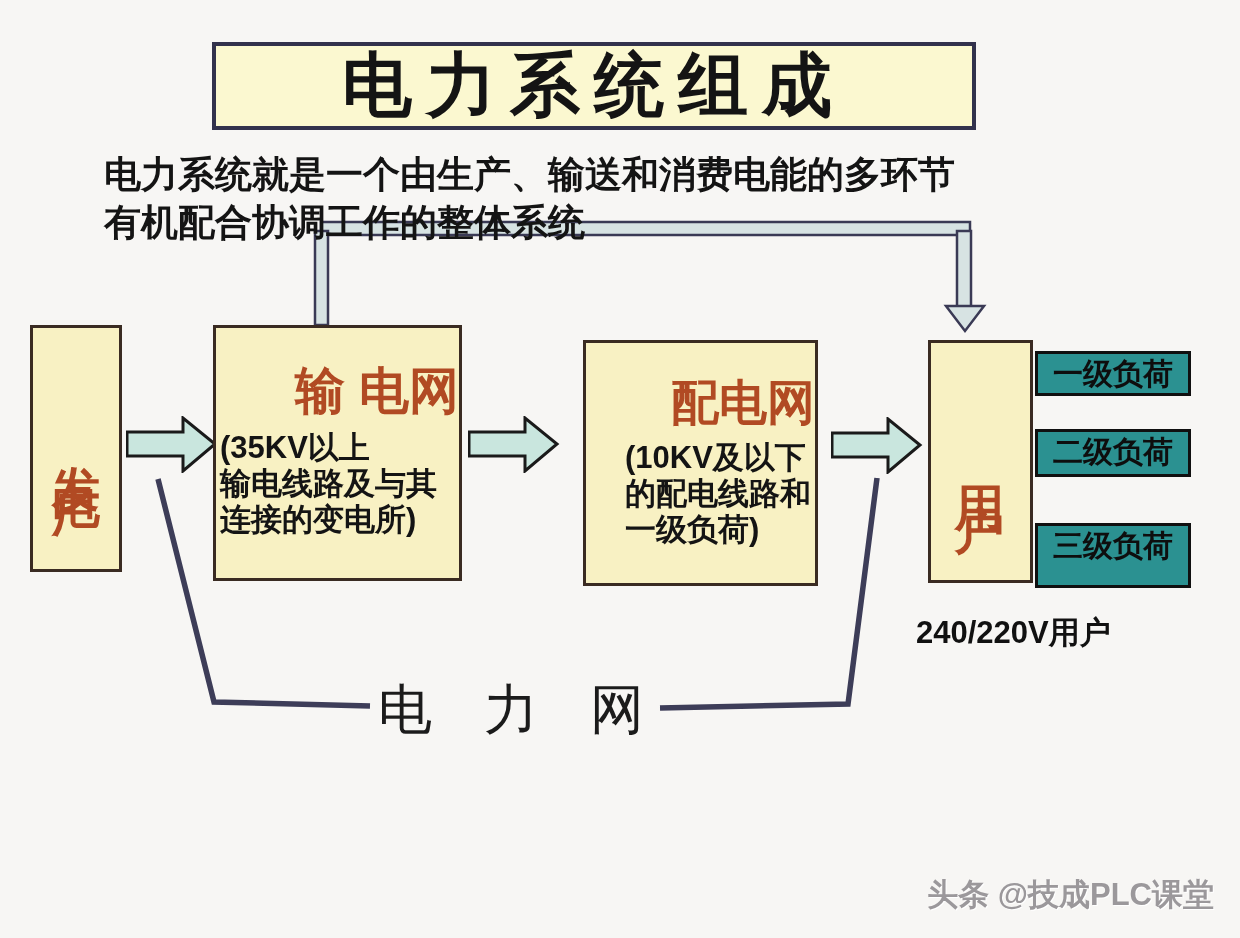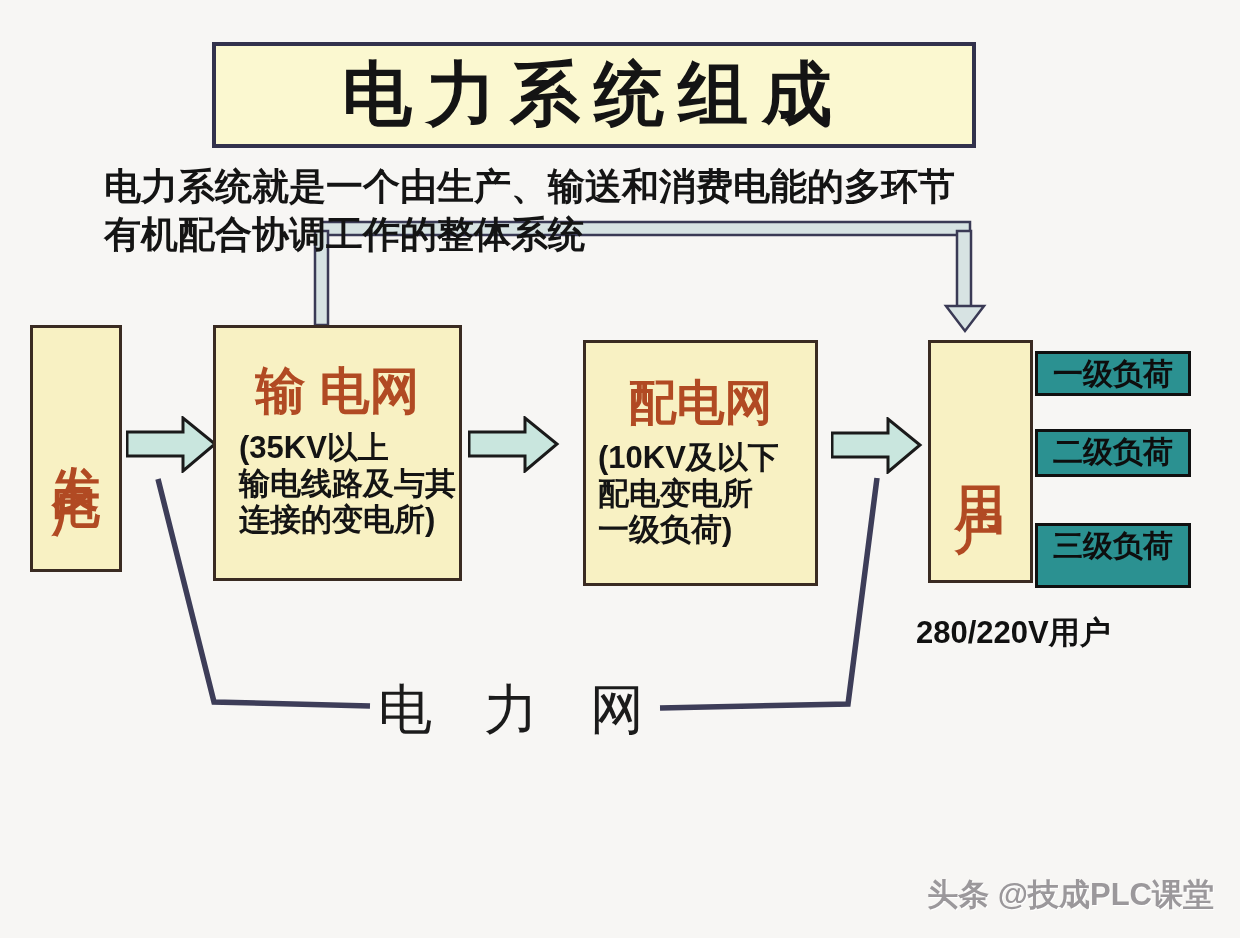--- a/index.html
+++ b/index.html
@@ -19,45 +19,45 @@
     --text-black:#141414;
     --watermark-gray:#9b989b;
   }
   html,body{margin:0;padding:0;}
   body{background:var(--background);font-family:"Liberation Sans",sans-serif;}
   .stage{position:relative;width:1240px;height:938px;overflow:hidden;background:var(--background);}
   .lines-layer{position:absolute;left:0;top:0;width:1240px;height:938px;z-index:1;}
   .connector-shape{fill:var(--connector-fill);stroke:var(--connector-border);stroke-width:2.5;}
   .bracket-line{fill:none;stroke:var(--bracket-line);stroke-width:5.5;stroke-linejoin:miter;}
   .title-box{
-    position:absolute;left:212px;top:42px;width:764px;height:106px;box-sizing:border-box;
+    position:absolute;left:212px;top:42px;width:764px;height:88px;box-sizing:border-box;
     background:var(--title-fill);border:4px solid var(--title-border);
     display:flex;align-items:center;justify-content:center;z-index:2;
   }
   .title-text{font-size:70px;font-weight:bold;color:var(--text-black);letter-spacing:14px;white-space:nowrap;}
   .subtitle{
-    position:absolute;left:104px;top:163px;z-index:2;
+    position:absolute;left:104px;top:151px;z-index:2;
     font-size:37px;font-weight:bold;color:var(--text-black);line-height:48px;white-space:nowrap;
   }
   .box{
     position:absolute;box-sizing:border-box;background:var(--box-fill);
     border:3px solid var(--box-border);z-index:2;
   }
   .v-label{
     width:100%;height:100%;display:flex;align-items:center;justify-content:center;
     writing-mode:vertical-rl;text-orientation:upright;
     color:var(--accent-red);font-weight:bold;white-space:nowrap;
   }
   .power-plant{left:30px;top:325px;width:92px;height:247px;}
   .power-plant .v-label{font-size:48px;letter-spacing:14px;}
   .transmission{left:213px;top:325px;width:249px;height:256px;}
-  .distribution{left:583px;top:340px;width:235px;height:246px;}
-  .node-title{margin-top:30px;text-align:center;font-size:50px;font-weight:bold;color:var(--accent-red);white-space:nowrap;}
+  .distribution{left:583px;top:340px;width:235px;height:246px;padding-left:27px;}
+  .node-title{margin-top:30px;text-align:right;font-size:50px;font-weight:bold;color:var(--accent-red);white-space:nowrap;}
   .distribution .node-title{font-size:48px;margin-top:28px;}
-  .node-lines{margin-top:5px;padding-left:23px;font-size:31px;font-weight:bold;line-height:36px;color:var(--text-black);white-space:nowrap;}
+  .node-lines{margin-top:5px;padding-left:4px;font-size:31px;font-weight:bold;line-height:36px;color:var(--text-black);white-space:nowrap;}
   .distribution .node-lines{padding-left:12px;}
   .user-box{left:928px;top:340px;width:105px;height:243px;}
   .user-box .v-label{font-size:50px;letter-spacing:16px;padding-bottom:14px;}
   .flow-arrow{position:absolute;width:92px;height:57px;z-index:2;}
   .flow-arrow polygon{fill:var(--arrow-fill);stroke:var(--arrow-border);stroke-width:3;}
   .arrow-1{left:126px;top:416px;}
   .arrow-2{left:468px;top:416px;}
   .arrow-3{left:831px;top:417px;}
   .load-box{
     position:absolute;left:1035px;width:156px;box-sizing:border-box;z-index:3;
@@ -121,21 +121,21 @@
   </div>
 
   <svg class="flow-arrow arrow-2" viewBox="0 0 92 57" xmlns="http://www.w3.org/2000/svg">
     <polygon points="1,16 57,16 57,2 89,28 57,55 57,40 1,40"></polygon>
   </svg>
 
   <div class="box distribution">
     <div class="node-title">配电网</div>
     <div class="node-lines">
       <div>(10KV及以下</div>
-      <div>配电变电所</div>
+      <div>的配电线路和</div>
       <div>一级负荷)</div>
     </div>
   </div>
 
   <svg class="flow-arrow arrow-3" viewBox="0 0 92 57" xmlns="http://www.w3.org/2000/svg">
     <polygon points="1,16 57,16 57,2 89,28 57,55 57,40 1,40"></polygon>
   </svg>
 
   <div class="box user-box">
     <div class="v-label">用户</div>
@@ -144,19 +144,19 @@
   <div class="load-box load-1">
     <span>一级负荷</span>
   </div>
   <div class="load-box load-2">
     <span>二级负荷</span>
   </div>
   <div class="load-box load-3">
     <span>三级负荷</span>
   </div>
 
-  <div class="user-voltage">280/220V用户</div>
+  <div class="user-voltage">240/220V用户</div>
 
   <div class="power-grid-label">电力网</div>
 
   <div class="watermark">头条 @技成PLC课堂</div>
 
 </div>
 
 </body></html>

